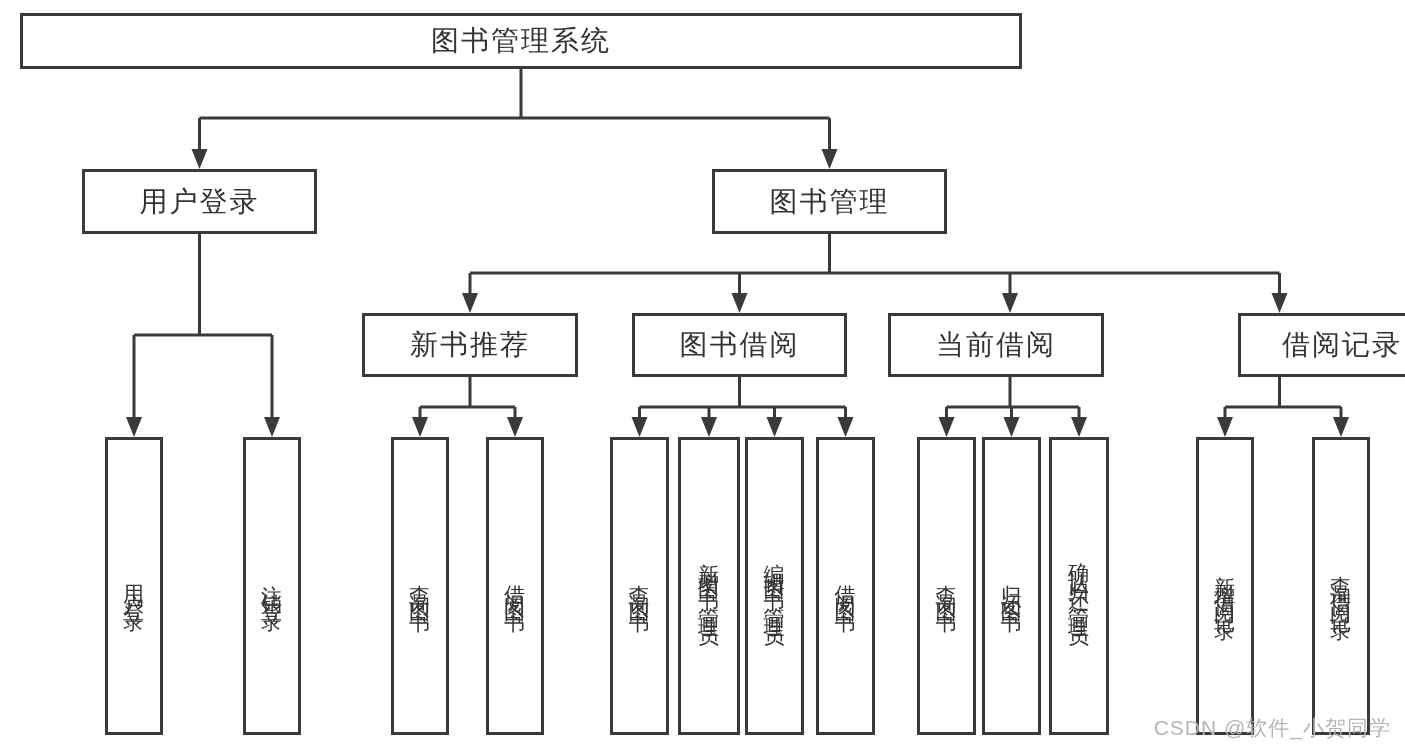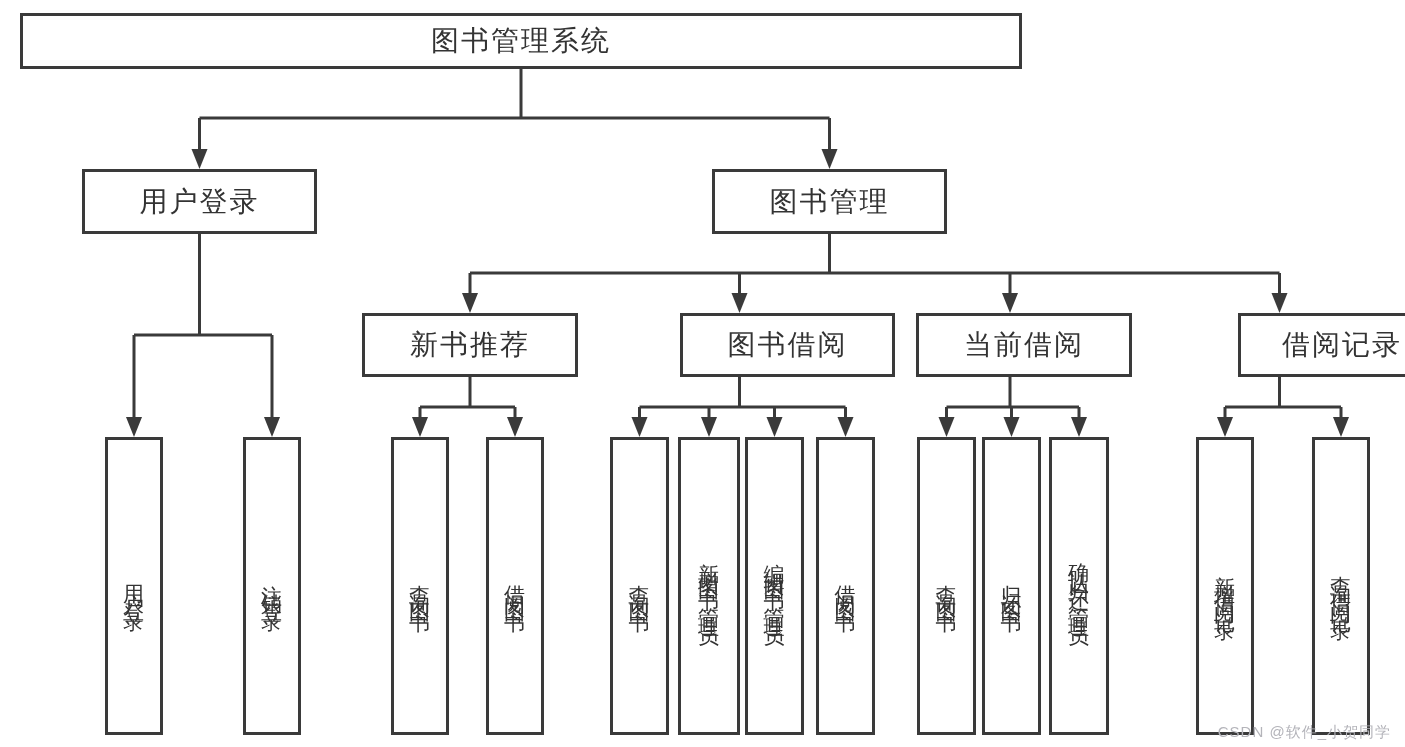--- a/index.html
+++ b/index.html
@@ -31,21 +31,21 @@
     text-orientation: mixed;
     font-size: 21px;
     letter-spacing: 9px;
     line-height: 1.1;
     white-space: nowrap;
   }
   .watermark {
     position: absolute;
     right: 14px;
     bottom: 5px;
-    font-size: 15px;
+    font-size: 21px;
     letter-spacing: 1px;
     color: var(--watermark, #b4b4ba);
     z-index: 5;
   }
 </style>
 </head>
 <body>
 
 <div class="canvas">
 
@@ -90,24 +90,24 @@
   <div class="node hbox" style="left:82px; top:169px; width:235px; height:65px;">
     <span>用户登录</span>
   </div>
   <div class="node hbox" style="left:362px; top:313px; width:216px; height:64px;">
     <span>新书推荐</span>
   </div>
 
   <div class="node hbox" style="left:712px; top:169px; width:235px; height:65px;">
     <span>图书管理</span>
   </div>
-  <div class="node hbox" style="left:632px; top:313px; width:215px; height:64px;margin-left:48px;">
+  <div class="node hbox" style="left:632px; top:313px; width:215px; height:64px;">
     <span>图书借阅</span>
   </div>
-  <div class="node hbox" style="left:916px; top:313px; width:216px; height:64px;align-items:center;">
+  <div class="node hbox" style="left:888px; top:313px; width:216px; height:64px;align-items:center;">
     <span>当前借阅</span>
   </div>
   <div class="node hbox" style="left:1238px; top:313px; width:208px; height:64px;">
     <span>借阅记录</span>
   </div>
 
   <div class="node vbox" style="left:105px; top:437px; width:58px; height:298px;">
     <span>用户登录</span>
   </div>
   <div class="node vbox" style="left:243px; top:437px; width:58px; height:298px;">

